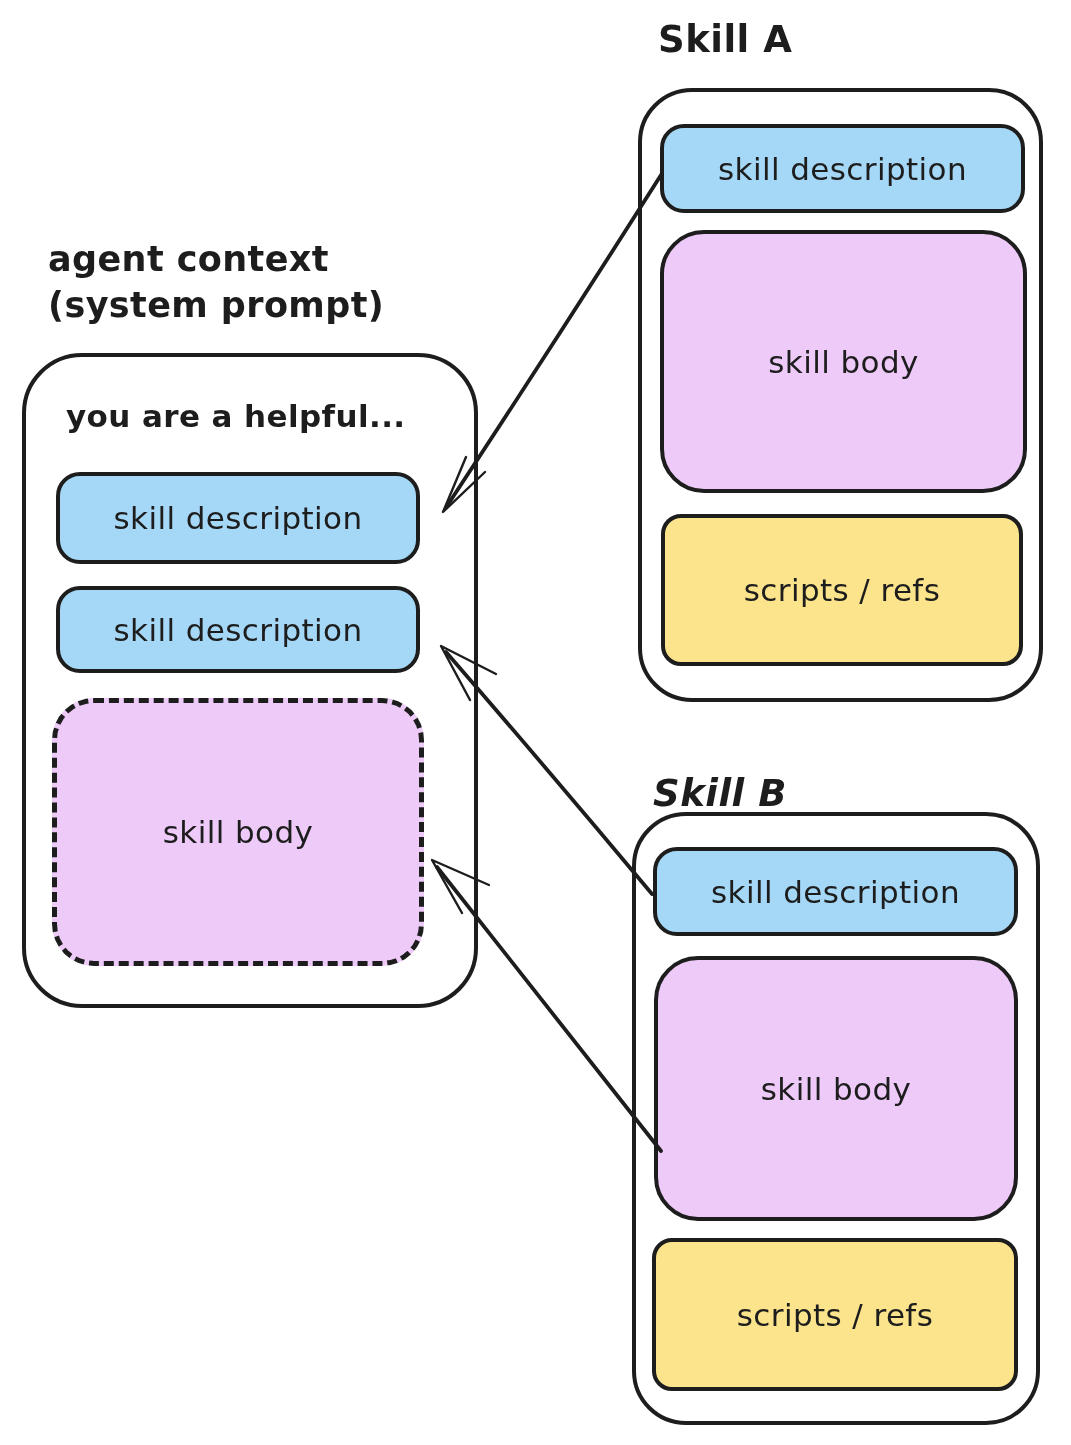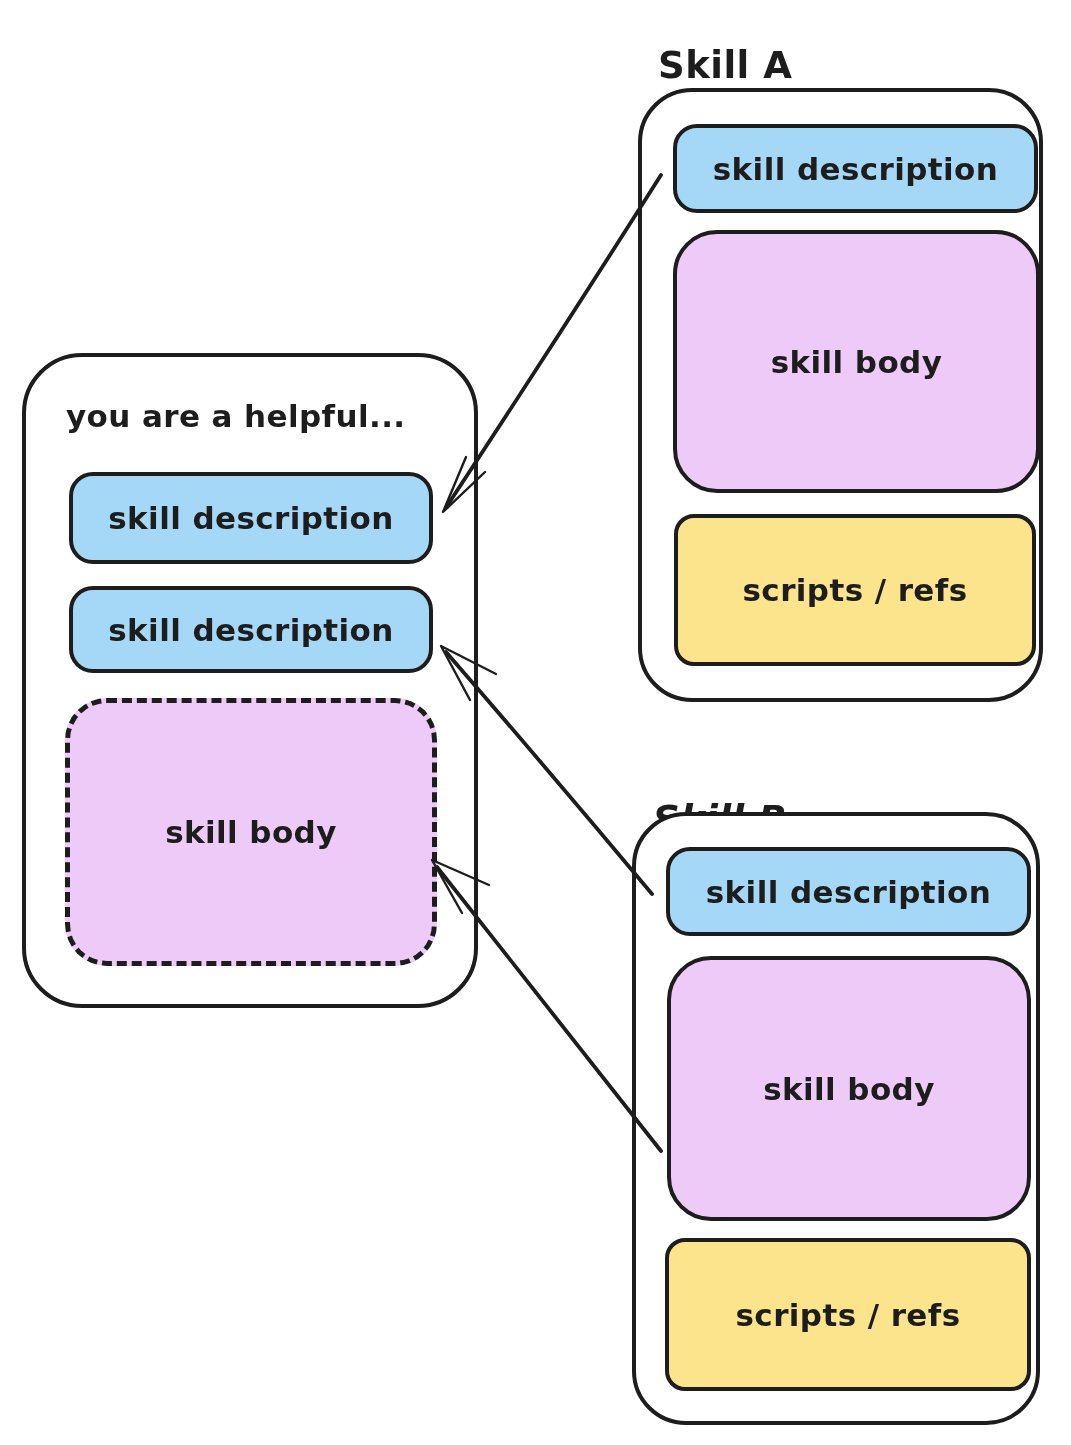--- a/index.html
+++ b/index.html
@@ -11,21 +11,20 @@
     font-family: "DejaVu Sans", sans-serif;
     color: var(--ink, #1d1d1d);
     overflow: hidden;
   }
   .title {
     position: absolute;
     font-size: 37px;
     font-weight: 600;
     letter-spacing: 0.5px;
     white-space: nowrap;
-    margin-top: 26px;
   }
   .label-multi {
     position: absolute;
     font-size: 35px;
     font-weight: 600;
     letter-spacing: 0.4px;
     line-height: 1.32;
     white-space: nowrap;
   }
   .panel {
@@ -43,24 +42,23 @@
     white-space: nowrap;
   }
   .box {
     position: absolute;
     display: flex;
     align-items: center;
     justify-content: center;
     border: 4px solid var(--ink, #1d1d1d);
     box-sizing: border-box;
     font-size: 31px;
-    font-weight: 700;
+    font-weight: 400;
     letter-spacing: 0.4px;
     text-align: right;
-    margin-left: 13px;
   }
   .box.blue   { background: var(--blue, #a5d8f6);   border-radius: 24px; }
   .box.purple { background: var(--purple, #eecaf8); border-radius: 44px; }
   .box.yellow { background: var(--yellow, #fbe48c); border-radius: 20px; }
   .box.dashed {
     background: var(--purple, #eecaf8);
     border: 5px dashed var(--ink, #1d1d1d);
     border-radius: 42px;
   }
   .arrows {
@@ -89,20 +87,24 @@
 <body>
 
 <div class="canvas">
 
   <div class="title" style="left:658px; top:18px;">Skill A</div>
   <div class="panel" style="left:638px; top:88px; width:405px; height:614px;"></div>
   <div class="box blue" style="left:660px; top:124px; width:365px; height:89px;">skill description</div>
   <div class="box purple" style="left:660px; top:230px; width:367px; height:263px;">skill body</div>
   <div class="box yellow" style="left:661px; top:514px; width:362px; height:152px;">scripts / refs</div>
 
+  <div class="label-multi" style="left:48px; top:236px;">
+    <div>agent context</div>
+    <div>(system prompt)</div>
+  </div>
   <div class="panel" style="left:22px; top:353px; width:456px; height:655px; border-radius:60px;"></div>
   <div class="intro" style="left:58px; top:398px;margin-left:8px;">you are a helpful...</div>
   <div class="box blue" style="left:56px; top:472px; width:364px; height:92px;">skill description</div>
   <div class="box blue" style="left:56px; top:586px; width:364px; height:87px;">skill description</div>
   <div class="box dashed" style="left:52px; top:698px; width:372px; height:268px;">skill body</div>
 
   <div class="title" style="left:653px; top:772px;font-style:italic;">Skill B</div>
   <div class="panel" style="left:632px; top:812px; width:408px; height:613px;"></div>
   <div class="box blue" style="left:653px; top:847px; width:365px; height:89px;">skill description</div>
   <div class="box purple" style="left:654px; top:956px; width:364px; height:265px;">skill body</div>

